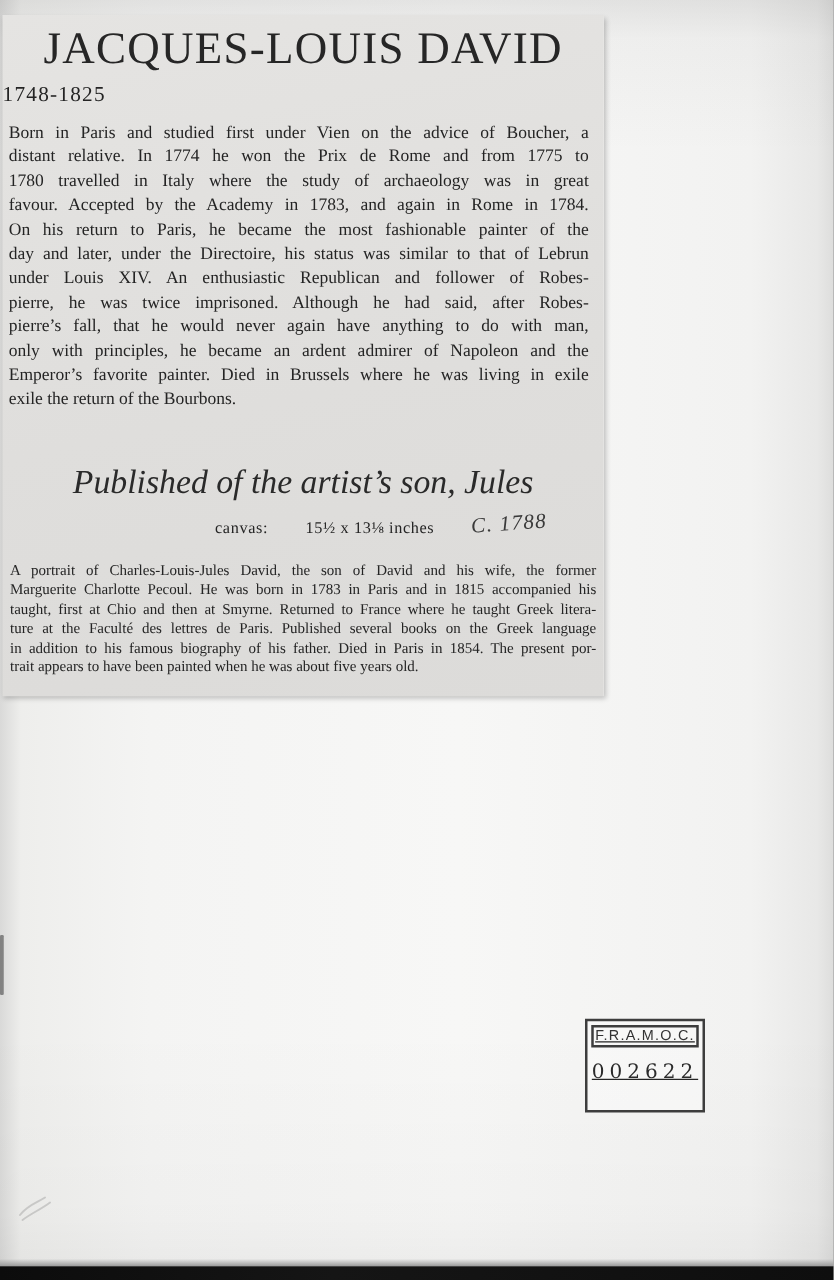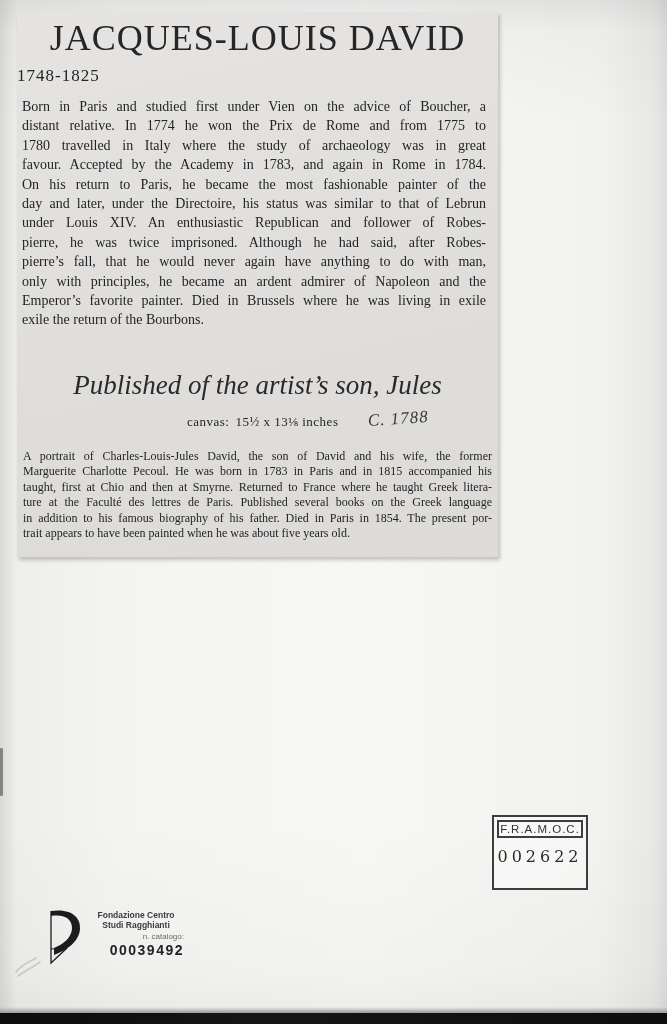--- a/index.html
+++ b/index.html
@@ -12,55 +12,56 @@
     font-family: "Liberation Serif", "DejaVu Serif", serif;
     color: #242424;
   }
   .photo::before { 
     content:""; position:absolute; inset:0; pointer-events:none;
     background: linear-gradient(180deg, rgba(60,60,60,0.10) 0%, rgba(60,60,60,0.03) 3%, rgba(0,0,0,0) 12%, rgba(0,0,0,0) 80%, rgba(0,0,0,0.02) 95%, rgba(0,0,0,0.05) 100%);
   }
 
   
   .clipping {
-    position: absolute; left: 17px; top: 12px;
+    position: absolute; left: 2px; top: 12px;
     width: 481px; height: 545px;
     background: linear-gradient(168deg, #e5e4e2 0%, #dfdedc 55%, #dcdbd9 100%);
     box-shadow: 1.5px 2.5px 4px rgba(0,0,0,0.22);
   }
   .title {
     margin: 7px 0 0 0; padding: 0;
     font-size: 36px; line-height: 38px; font-weight: normal;
     letter-spacing: 1px; text-align: center; color: #262626;
   }
   .dates { margin-top: 9px; font-size: 17px; line-height: 20px; text-align: left; letter-spacing: 1px; }
   .bio { margin: 11px 12px 0 5px; font-size: 14px; line-height: 19.4px; }
   .jline { text-align: justify; text-align-last: justify; white-space: nowrap; }
   .jline.last { text-align-last: left; }
   .work-title {
     margin: 40px 0 0 0; padding: 0; font-weight: normal;
     font-style: italic; font-size: 27px; line-height: 30px; text-align: center; color: #2a2a2a;
   }
   .canvas-row { margin: 13px 0 0 0; padding-left: 140px; font-size: 13px; line-height: 16px; white-space: nowrap; }
   .medium-label { letter-spacing: 0.5px; margin-left: 30px; }
-  .dims { margin-left: 6px; letter-spacing: 0.5px; text-align: center; }
+  .dims { margin-left: 30px; letter-spacing: 0.5px; text-align: center; }
   .handwritten {
     display: inline-block; margin-left: 30px;
     font-style: italic; font-size: 17px; color: #3a3a3a;
     transform: rotate(-4deg) translateY(-2px);
     letter-spacing: 1px;
   }
   .description { margin: 19px 6px 0 6px; font-size: 12px; line-height: 15.5px; }
 
   
   .stamp {
-    position: absolute; left: 492px; top: 815px;
+    position: absolute; left: 468px; top: 815px;
     width: 92px; height: 71px;
     border: 2.5px solid #3d3d3d;
     background: rgba(255,255,255,0.35);
+    text-decoration: underline;
   }
   .stamp-label {
     margin: 3px 3px 0 3px; border: 2px solid #3d3d3d;
     font-family: "Liberation Sans", sans-serif;
     font-size: 11.5px; line-height: 14px; letter-spacing: 1px;
     text-align: center; color: #333;
   }
   .stamp-number {
     margin-top: 9px; text-align: center;
     font-family: "DejaVu Serif", serif;
@@ -119,33 +120,20 @@
       <div class="jline">in addition to his famous biography of his father. Died in Paris in 1854. The present por-</div>
       <div class="jline last">trait appears to have been painted when he was about five years old.</div>
     </div>
   </div>
 
   <div class="stamp">
     <div class="stamp-label">F.R.A.M.O.C.</div>
     <div class="stamp-number">002622</div>
   </div>
 
-  <div class="catalog-label">
-    <svg class="logo" width="46" height="62" viewBox="0 0 46 62">
-      <path d="M13 3 C34 0 43 10 42 21 C41 34 29 42 16 47 L16 40 C26 36 34 29 34 20 C34 10 25 6 13 8 Z" fill="#1c1c1c"></path>
-      <path d="M13 3 L13 55 L29 40" fill="none" stroke="#1c1c1c" stroke-width="1.3"></path>
-      <path d="M13 41 L29 40" fill="none" stroke="#1c1c1c" stroke-width="1"></path>
-    </svg>
-    <div class="label-text">
-      <div class="org-line">Fondazione Centro</div>
-      <div class="org-line">Studi Ragghianti</div>
-      <div class="cat-field">n. catalogo:</div>
-      <div class="cat-number">00039492</div>
-    </div>
-  </div>
 
   <div class="edge-mark"></div>
 
   <svg class="pencil" width="40" height="30" viewBox="0 0 40 30">
     <path d="M4 22 C10 14 18 12 24 8 M6 26 C14 20 20 18 28 12" fill="none" stroke="#8a8a8a" stroke-width="1.6" stroke-linecap="round"></path>
   </svg>
 
   <div class="bottom-shade"></div>
   <div class="bottom-strip"></div>
 </div>

